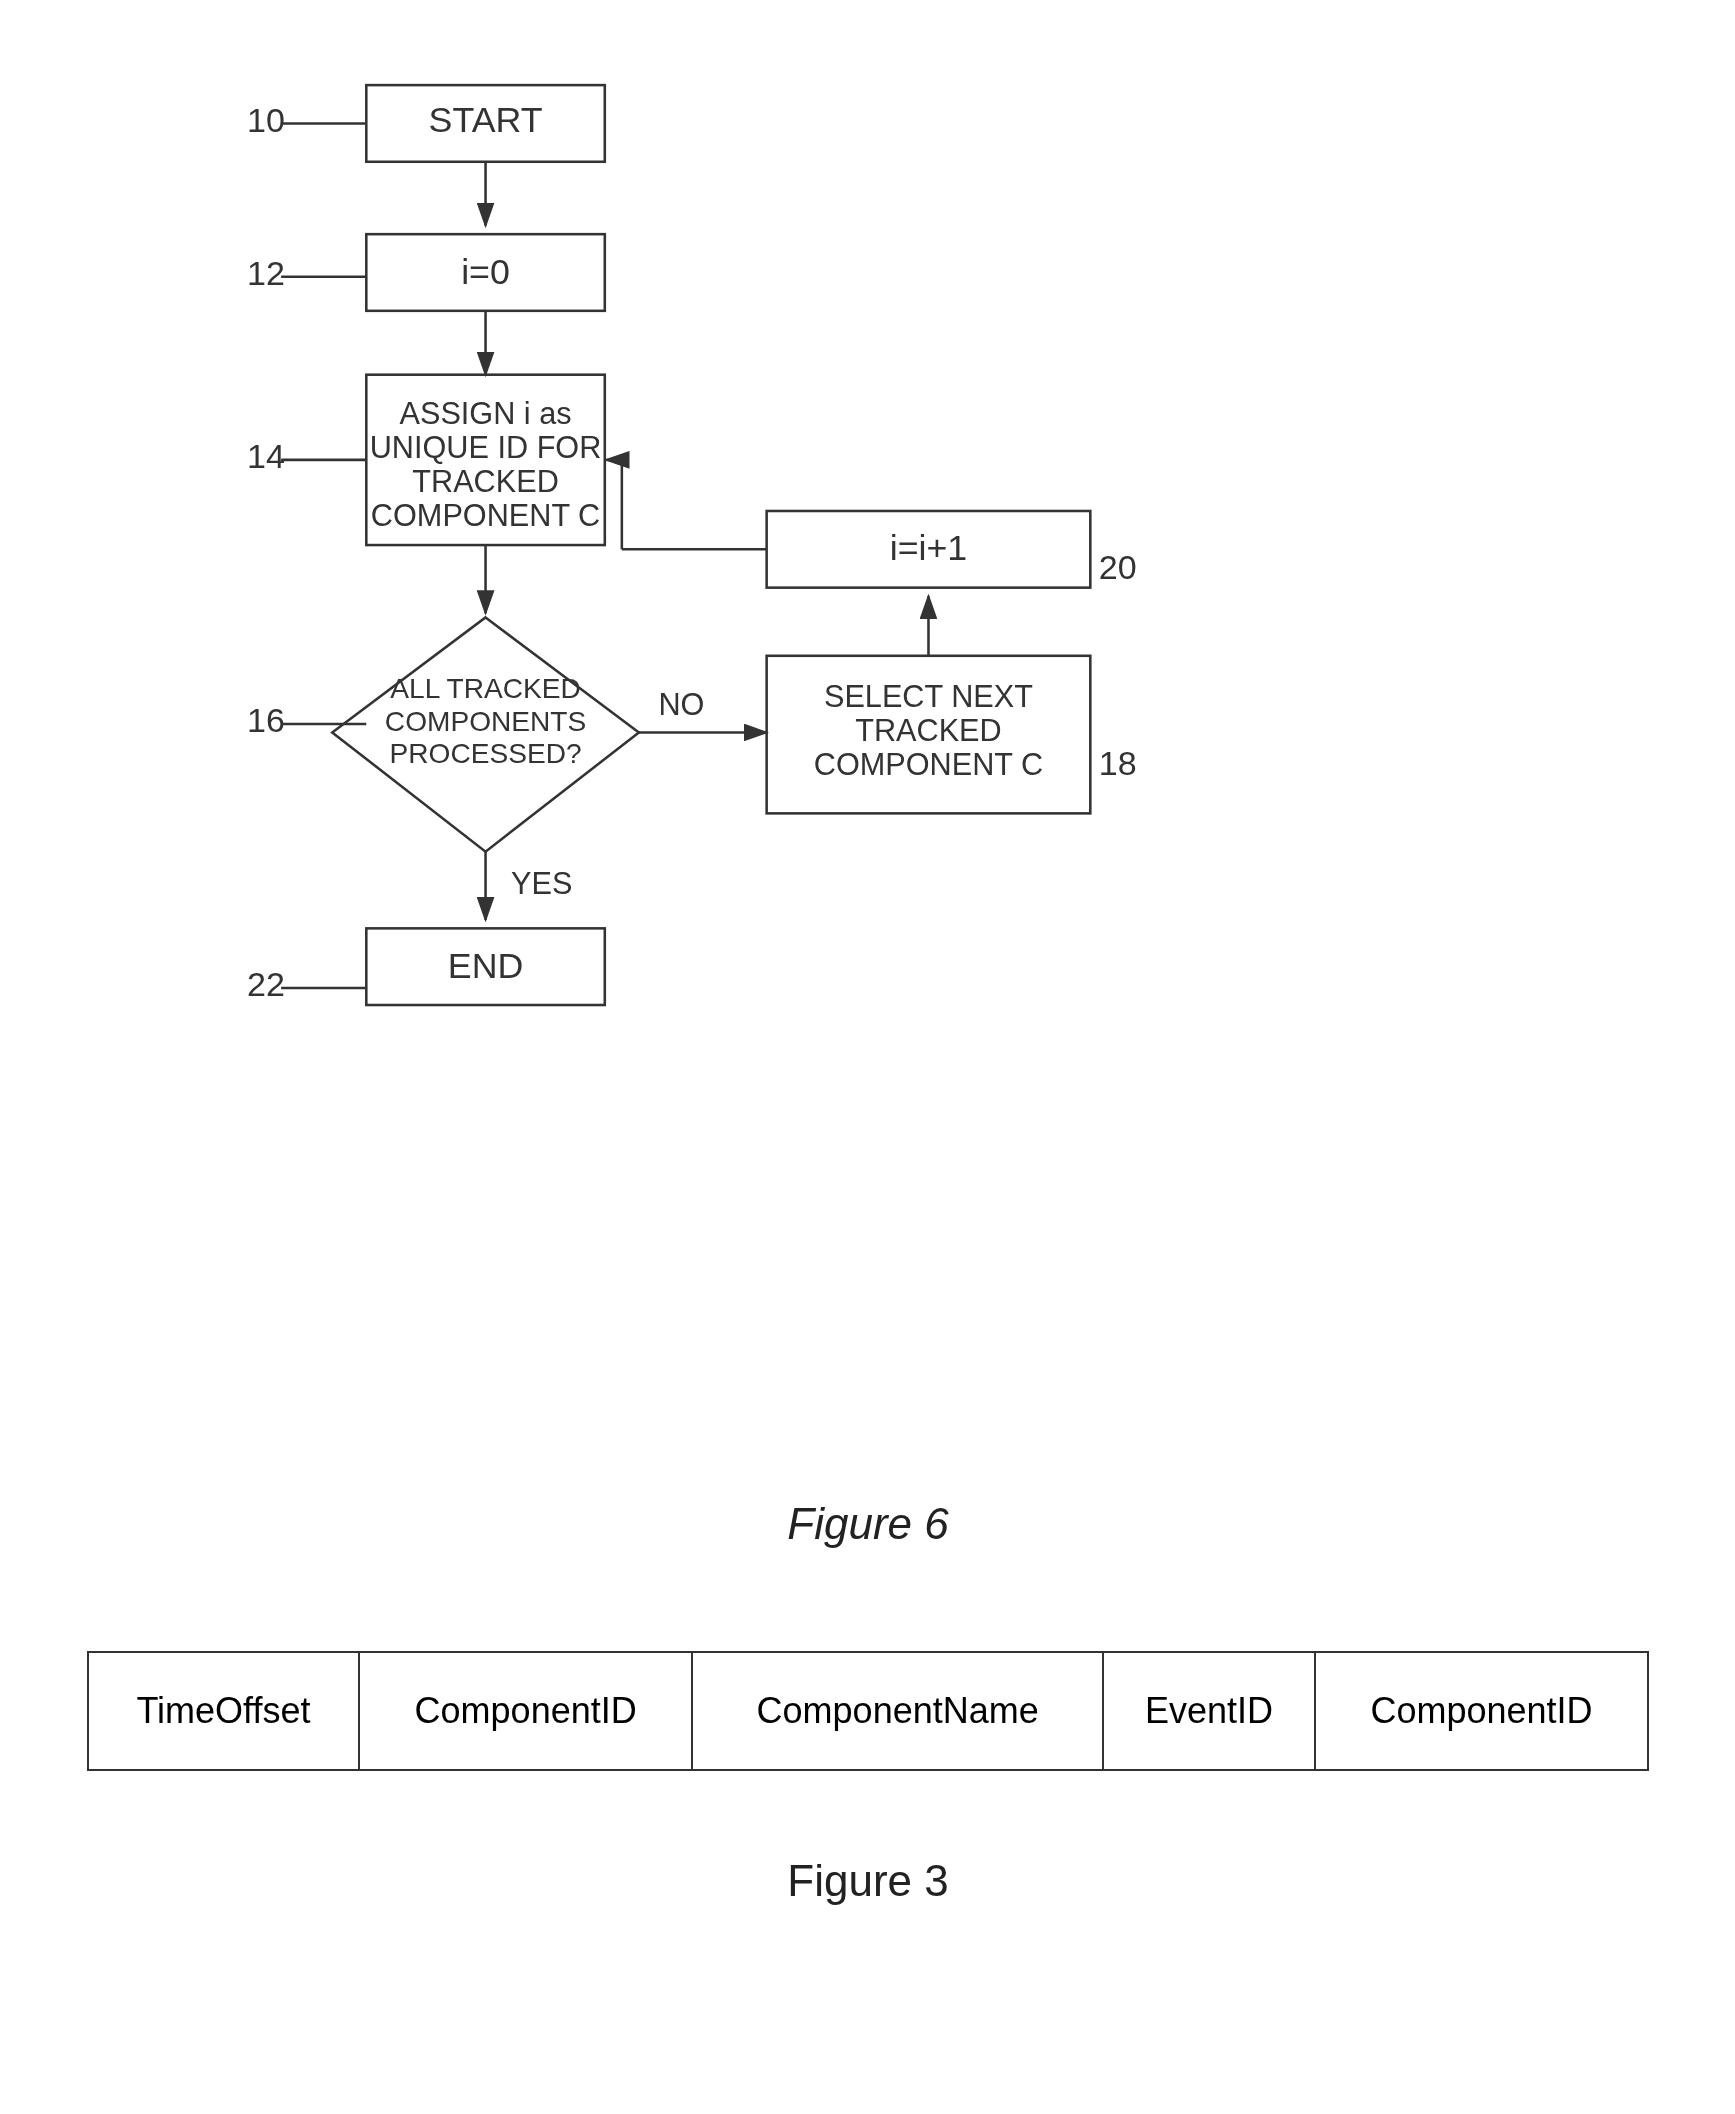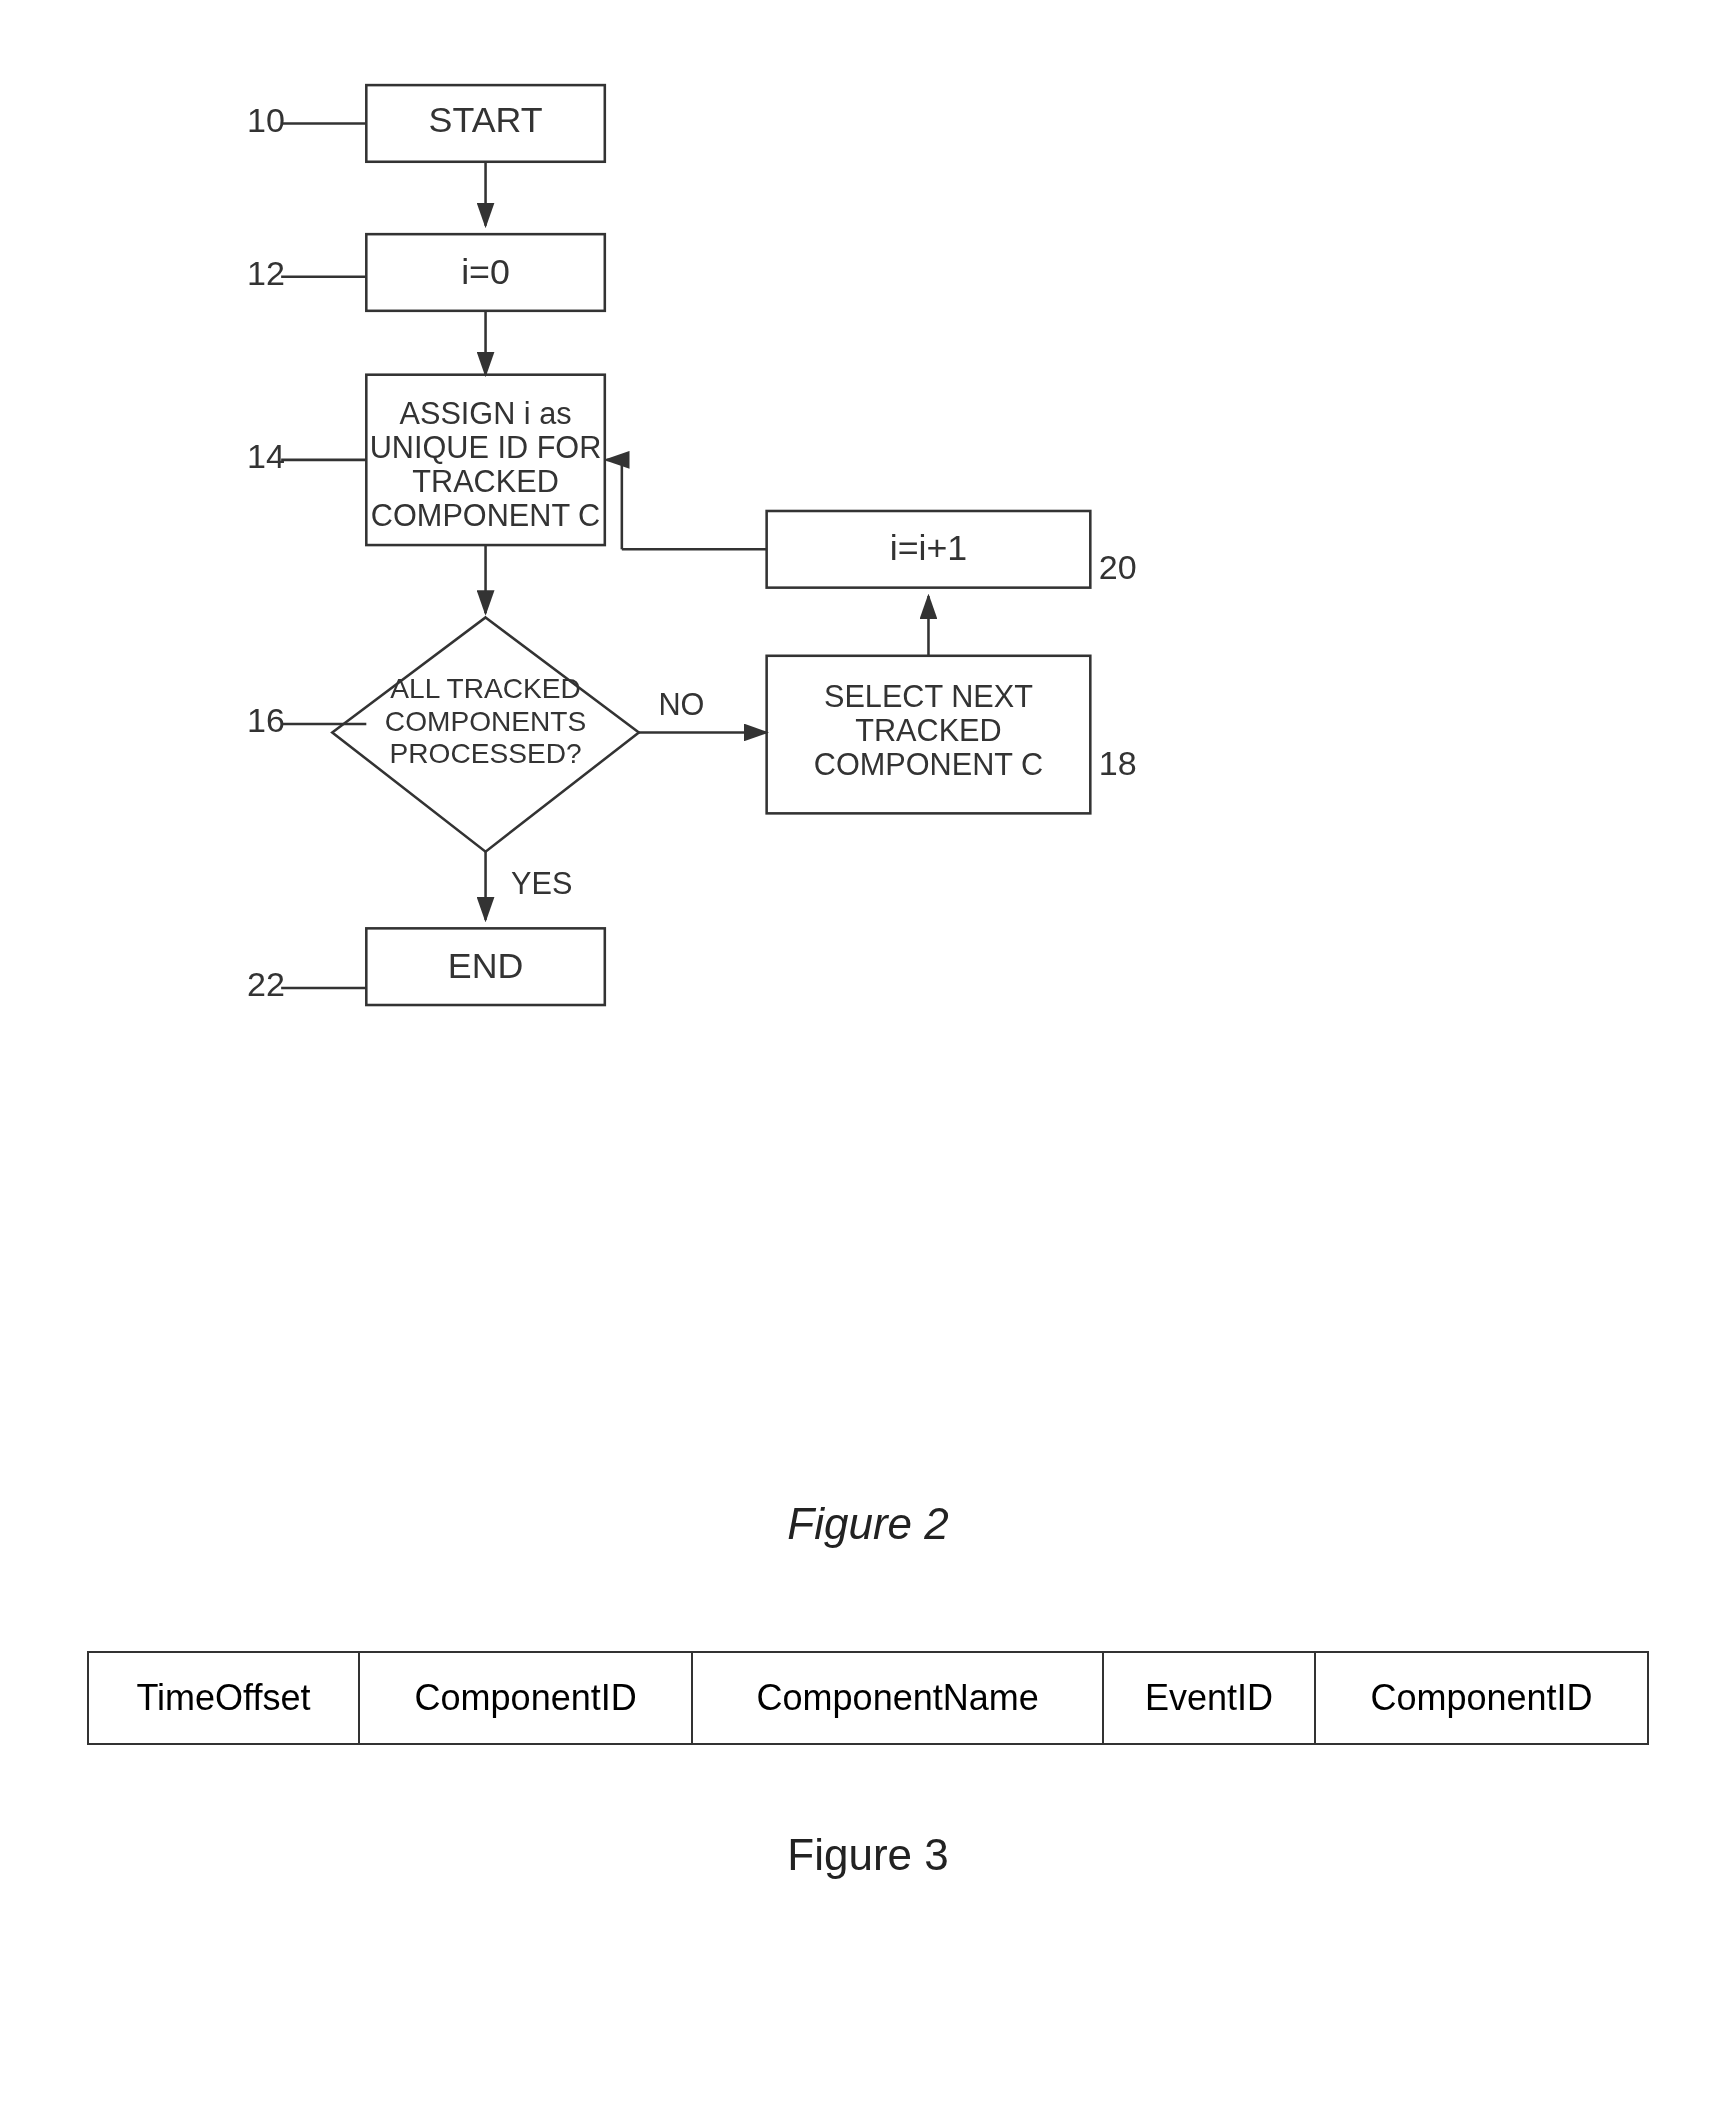--- a/index.html
+++ b/index.html
@@ -55,21 +55,21 @@
     }
 
     .data-table {
       width: 100%;
       border-collapse: collapse;
       font-size: 36px;
     }
 
     .data-table th {
       border: 2.6px solid #333;
-      padding: 24px 17px;
+      padding: 37px 17px;
       text-align: center;
       font-weight: normal;
       background: #fff;
     }
 
     .figure3-caption {
       font-size: 44px;
       color: #222;
       margin-top: 34px;
       text-align: center;
@@ -150,21 +150,21 @@
       <text x="600" y="1010" font-size="36" fill="#333" font-family="Arial">YES</text>
 
       <text x="290" y="1130" font-size="40" fill="#333" font-family="Arial">22</text>
       <line x1="330" y1="1120" x2="430" y2="1120" stroke="#333" stroke-width="3"></line>
 
       <rect x="430" y="1050" width="280" height="90" fill="none" stroke="#333" stroke-width="3"></rect>
       <text x="570" y="1108" font-size="42" fill="#333" font-family="Arial" text-anchor="middle">END</text>
     </svg>
   </div>
 
-  <div class="figure-caption">Figure 2</div>
+  <div class="figure-caption">Figure 6</div>
 
   <div class="table-section">
     <table class="data-table">
       <tbody>
           <tr>
         <th>TimeOffset</th>
         <th>ComponentID</th>
         <th>ComponentName</th>
         <th>EventID</th>
         <th>ComponentID</th>

